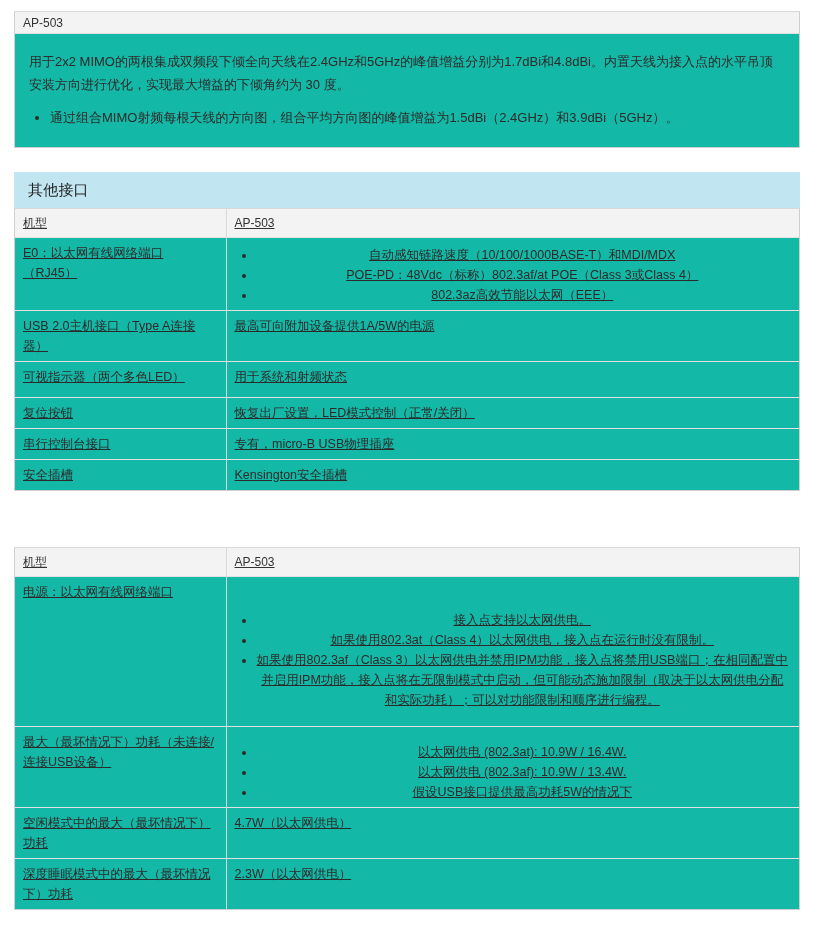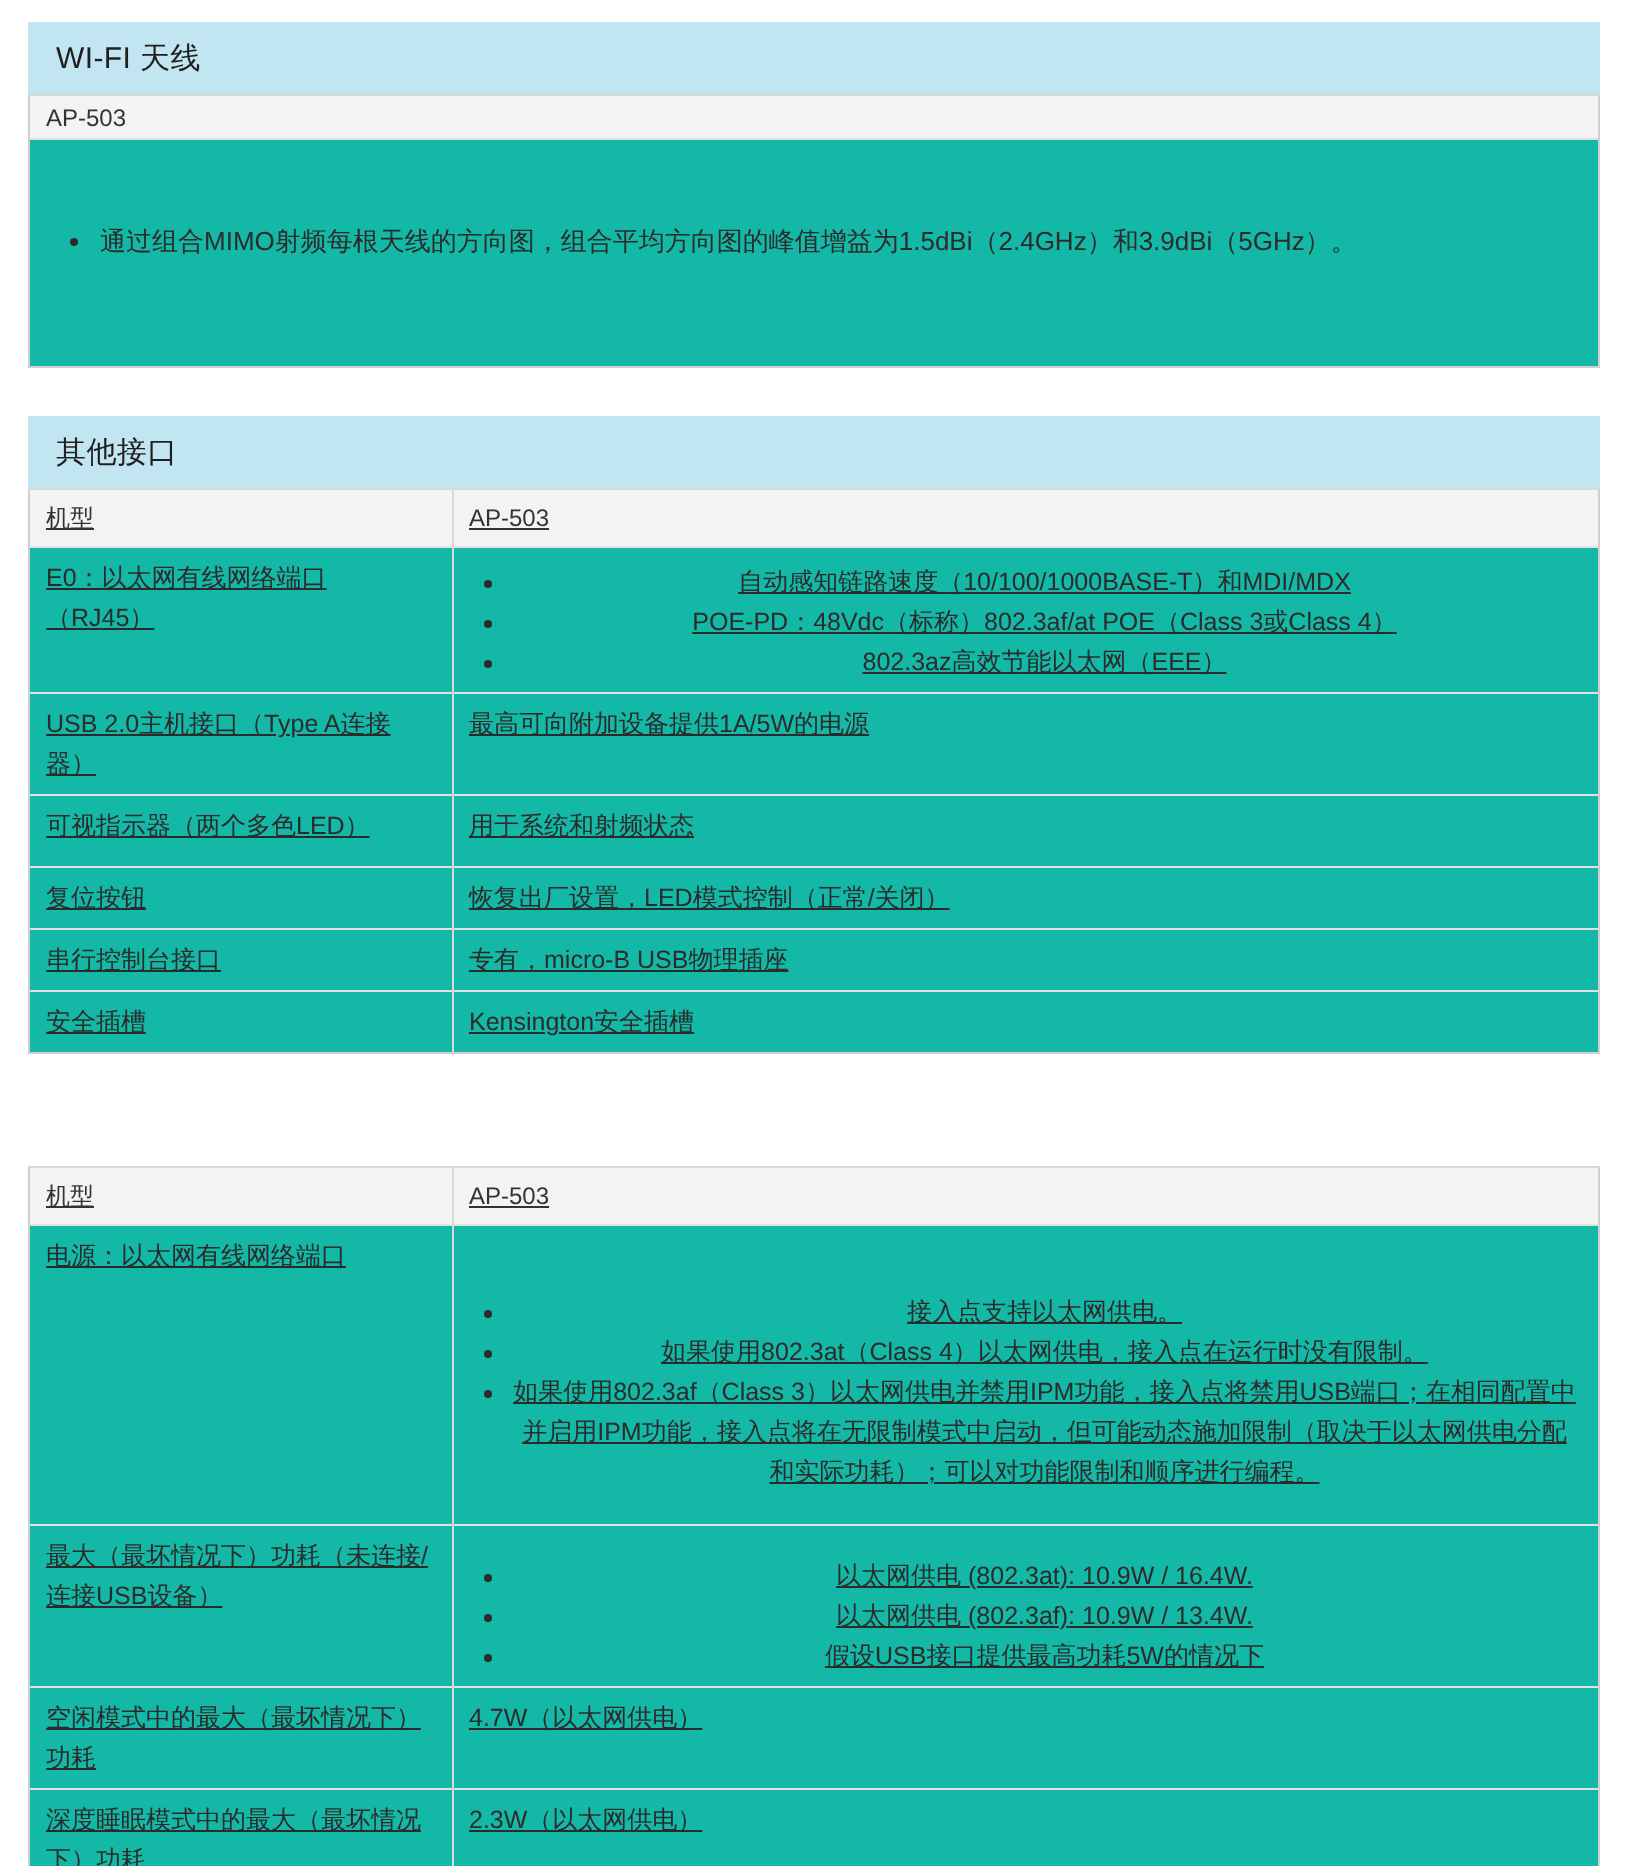--- a/index.html
+++ b/index.html
@@ -39,21 +39,21 @@
     height: 22px;
     font-size: 12px;
     color: #333;
   }
   .content-block {
     padding: 16px 14px 16px 14px;
     min-height: 113px;
     line-height: 23px;
     font-size: 13px;
   }
-  .content-block ul { margin: 23px 0 0 0; padding-left: 21px; }
+  .content-block ul { margin: 10px 0 0 0; padding-left: 21px; }
   .content-block li { line-height: 23px; }
 
   
   table.spec {
     width: 100%;
     border-collapse: collapse;
     table-layout: fixed;
   }
   table.spec col.c1 { width: 211px; }
   table.spec td {
@@ -91,24 +91,24 @@
 
   .gap-after-s1 { margin-bottom: 24px; }
   .gap-after-s2 { margin-bottom: 56px; }
 </style>
 </head>
 <body>
 
 <div class="page">
 
   <div class="section gap-after-s1">
-    <div class="sec-header">WI-FI 天线</div>
     <div class="sec-body">
       <div class="model-row-single">AP-503</div>
       <div class="content-block">
+        <p>用于2x2 MIMO的两根集成双频段下倾全向天线在2.4GHz和5GHz的峰值增益分别为1.7dBi和4.8dBi。内置天线为接入点的水平吊顶安装方向进行优化，实现最大增益的下倾角约为 30 度。</p>
         <ul>
           <li>通过组合MIMO射频每根天线的方向图，组合平均方向图的峰值增益为1.5dBi（2.4GHz）和3.9dBi（5GHz）。</li>
         </ul>
       </div>
     </div>
   </div>
 
   <div class="section gap-after-s2">
     <div class="sec-header">其他接口</div>
     <div class="sec-body">

